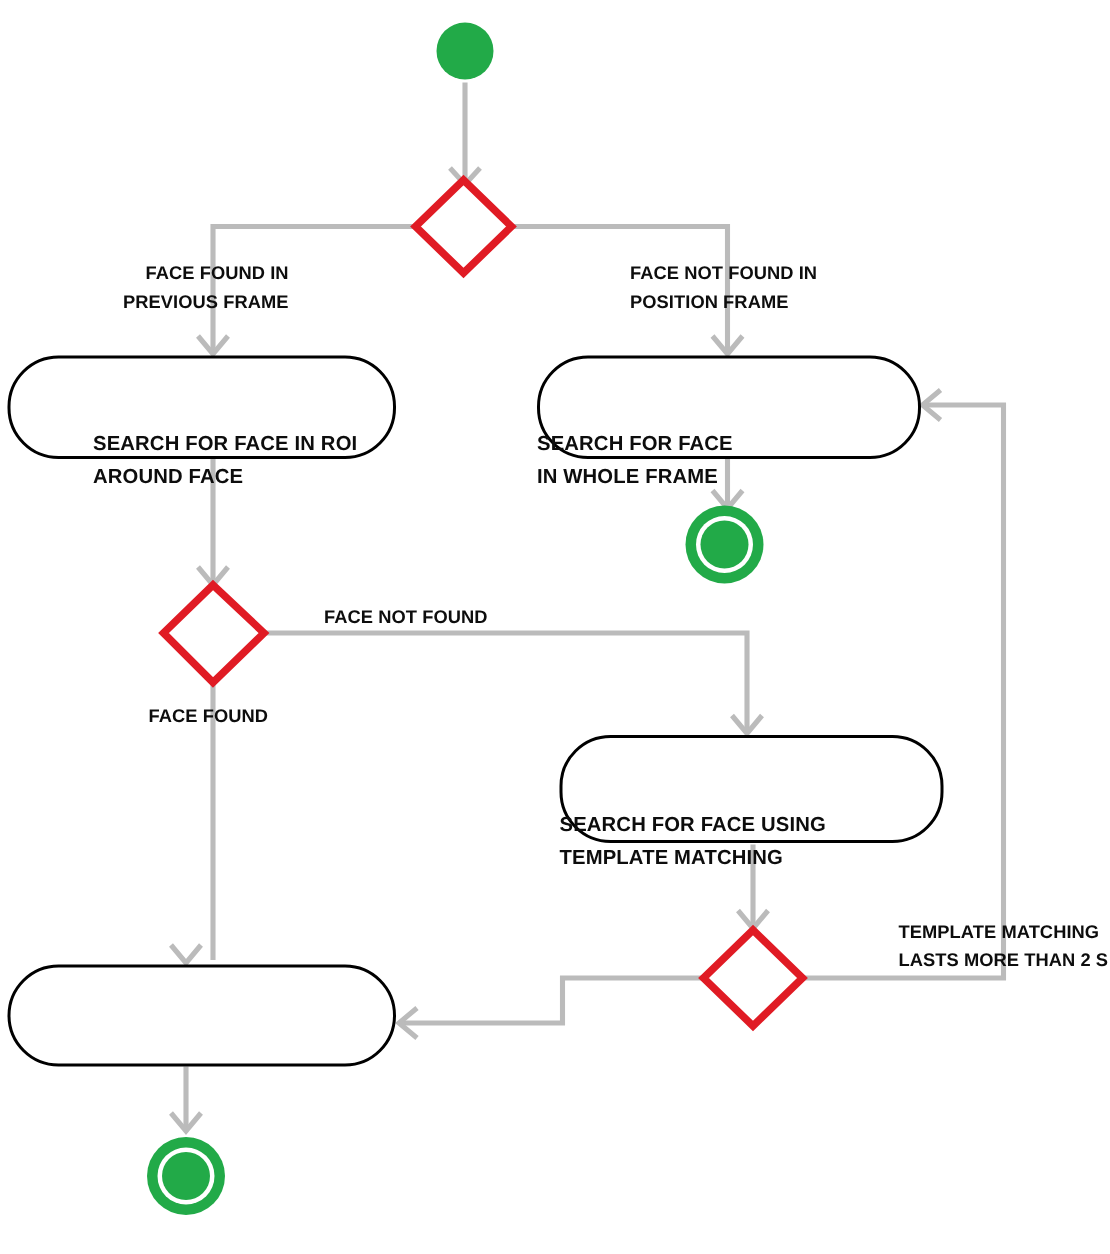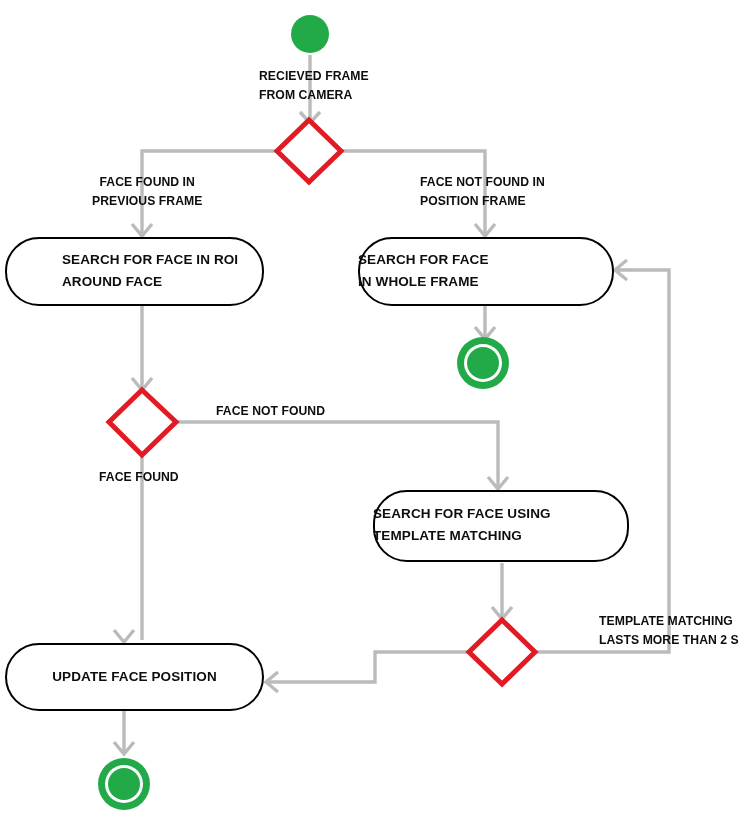--- a/index.html
+++ b/index.html
@@ -25,20 +25,21 @@
   .node-text {
     position: absolute;
     font-family: "Liberation Sans", sans-serif;
     font-weight: bold;
     font-size: 13.5px;
     letter-spacing: 0.1px;
     color: #0d0d0d;
     line-height: 22px;
     white-space: pre-line;
     pointer-events: none;
+    margin-top: 36px;
   }
   .edge-label {
     position: absolute;
     font-family: "Liberation Sans", sans-serif;
     font-weight: bold;
     font-size: 12.2px;
     letter-spacing: 0.05px;
     color: #0d0d0d;
     line-height: 19px;
     white-space: pre-line;
@@ -121,26 +122,23 @@
 
   <div class="activity-box" style="left:358px; top:237px; width:256px; height:69px;"></div>
   <div class="node-text" style="left:358px; top:249px; width:256px; ">SEARCH FOR FACE
 IN WHOLE FRAME</div>
 
   <div class="activity-box" style="left:373px; top:490px; width:256px; height:72px;"></div>
   <div class="node-text" style="left:373px; top:503px; width:256px; text-align:left;">SEARCH FOR FACE USING
 TEMPLATE MATCHING</div>
 
   <div class="activity-box" style="left:5px; top:643px; width:259px; height:68px;"></div>
-  <div class="node-text" style="left:5px; top:666px; width:259px; text-align:center;">UPDATE FACE POSITION</div>
 
-  <div class="edge-label" style="left:259px; top:67px; text-align:left;">RECIEVED FRAME
-FROM CAMERA</div>
 
-  <div class="edge-label" style="left:92px; top:173px; text-align:center;">FACE FOUND IN
+  <div class="edge-label" style="left:82px; top:173px; text-align:right;">FACE FOUND IN
 PREVIOUS FRAME</div>
 
   <div class="edge-label" style="left:420px; top:173px; text-align:left;">FACE NOT FOUND IN
 POSITION FRAME</div>
 
   <div class="edge-label" style="left:196px; top:402px; text-align:right;padding-left:20px;">FACE NOT FOUND</div>
 
   <div class="edge-label" style="left:99px; top:468px; text-align:center;">FACE FOUND</div>
 
   <div class="edge-label" style="left:599px; top:612px; text-align:left;">TEMPLATE MATCHING

